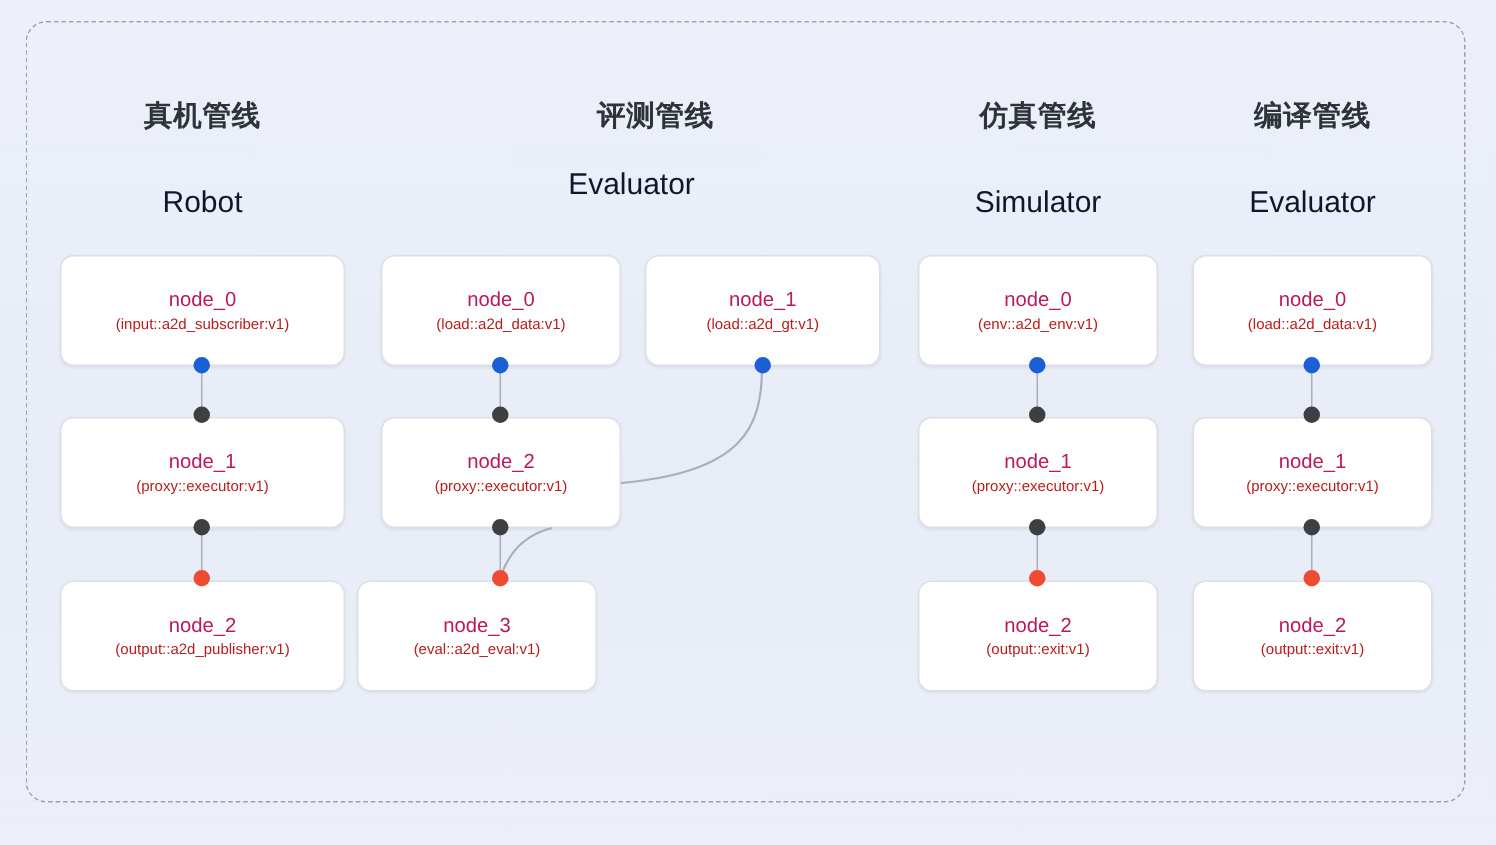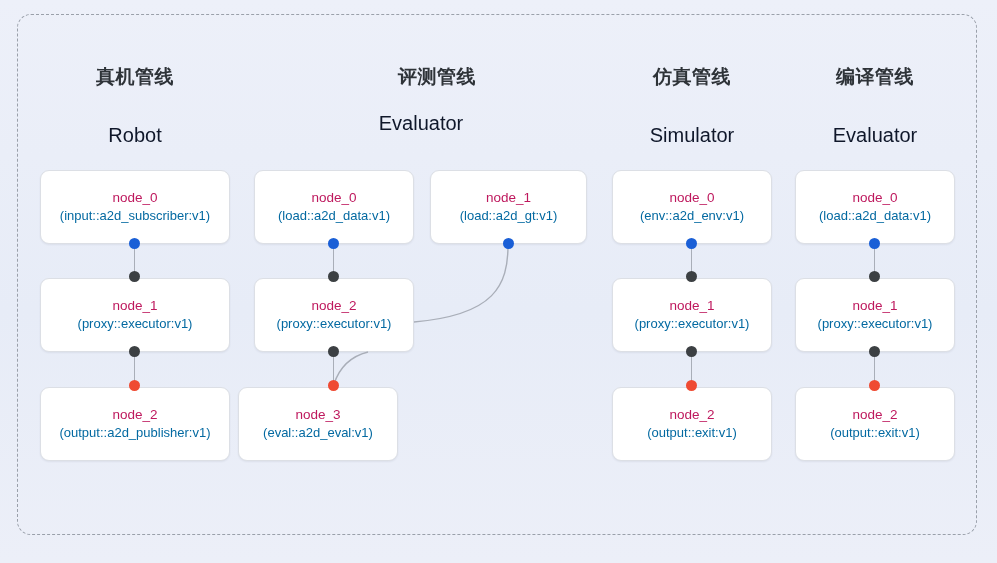--- a/index.html
+++ b/index.html
@@ -60,22 +60,22 @@
     align-items: center;
     justify-content: center;
     text-align: center;
   }
   .node-name {
     font-size: 13.5px;
     color: #be185d;
     line-height: 1.45;
   }
   .node-kind {
-    font-size: 13px;
-    color: #0369a1;
+    font-size: 10px;
+    color: #b91c1c;
     line-height: 1.45;
   }
   .dot {
     position: absolute;
     border-radius: 50%;
     width: 11px;
     height: 11px;
     z-index: 6;
   }
   .dot.blue  { background: #1a5fd6; }

